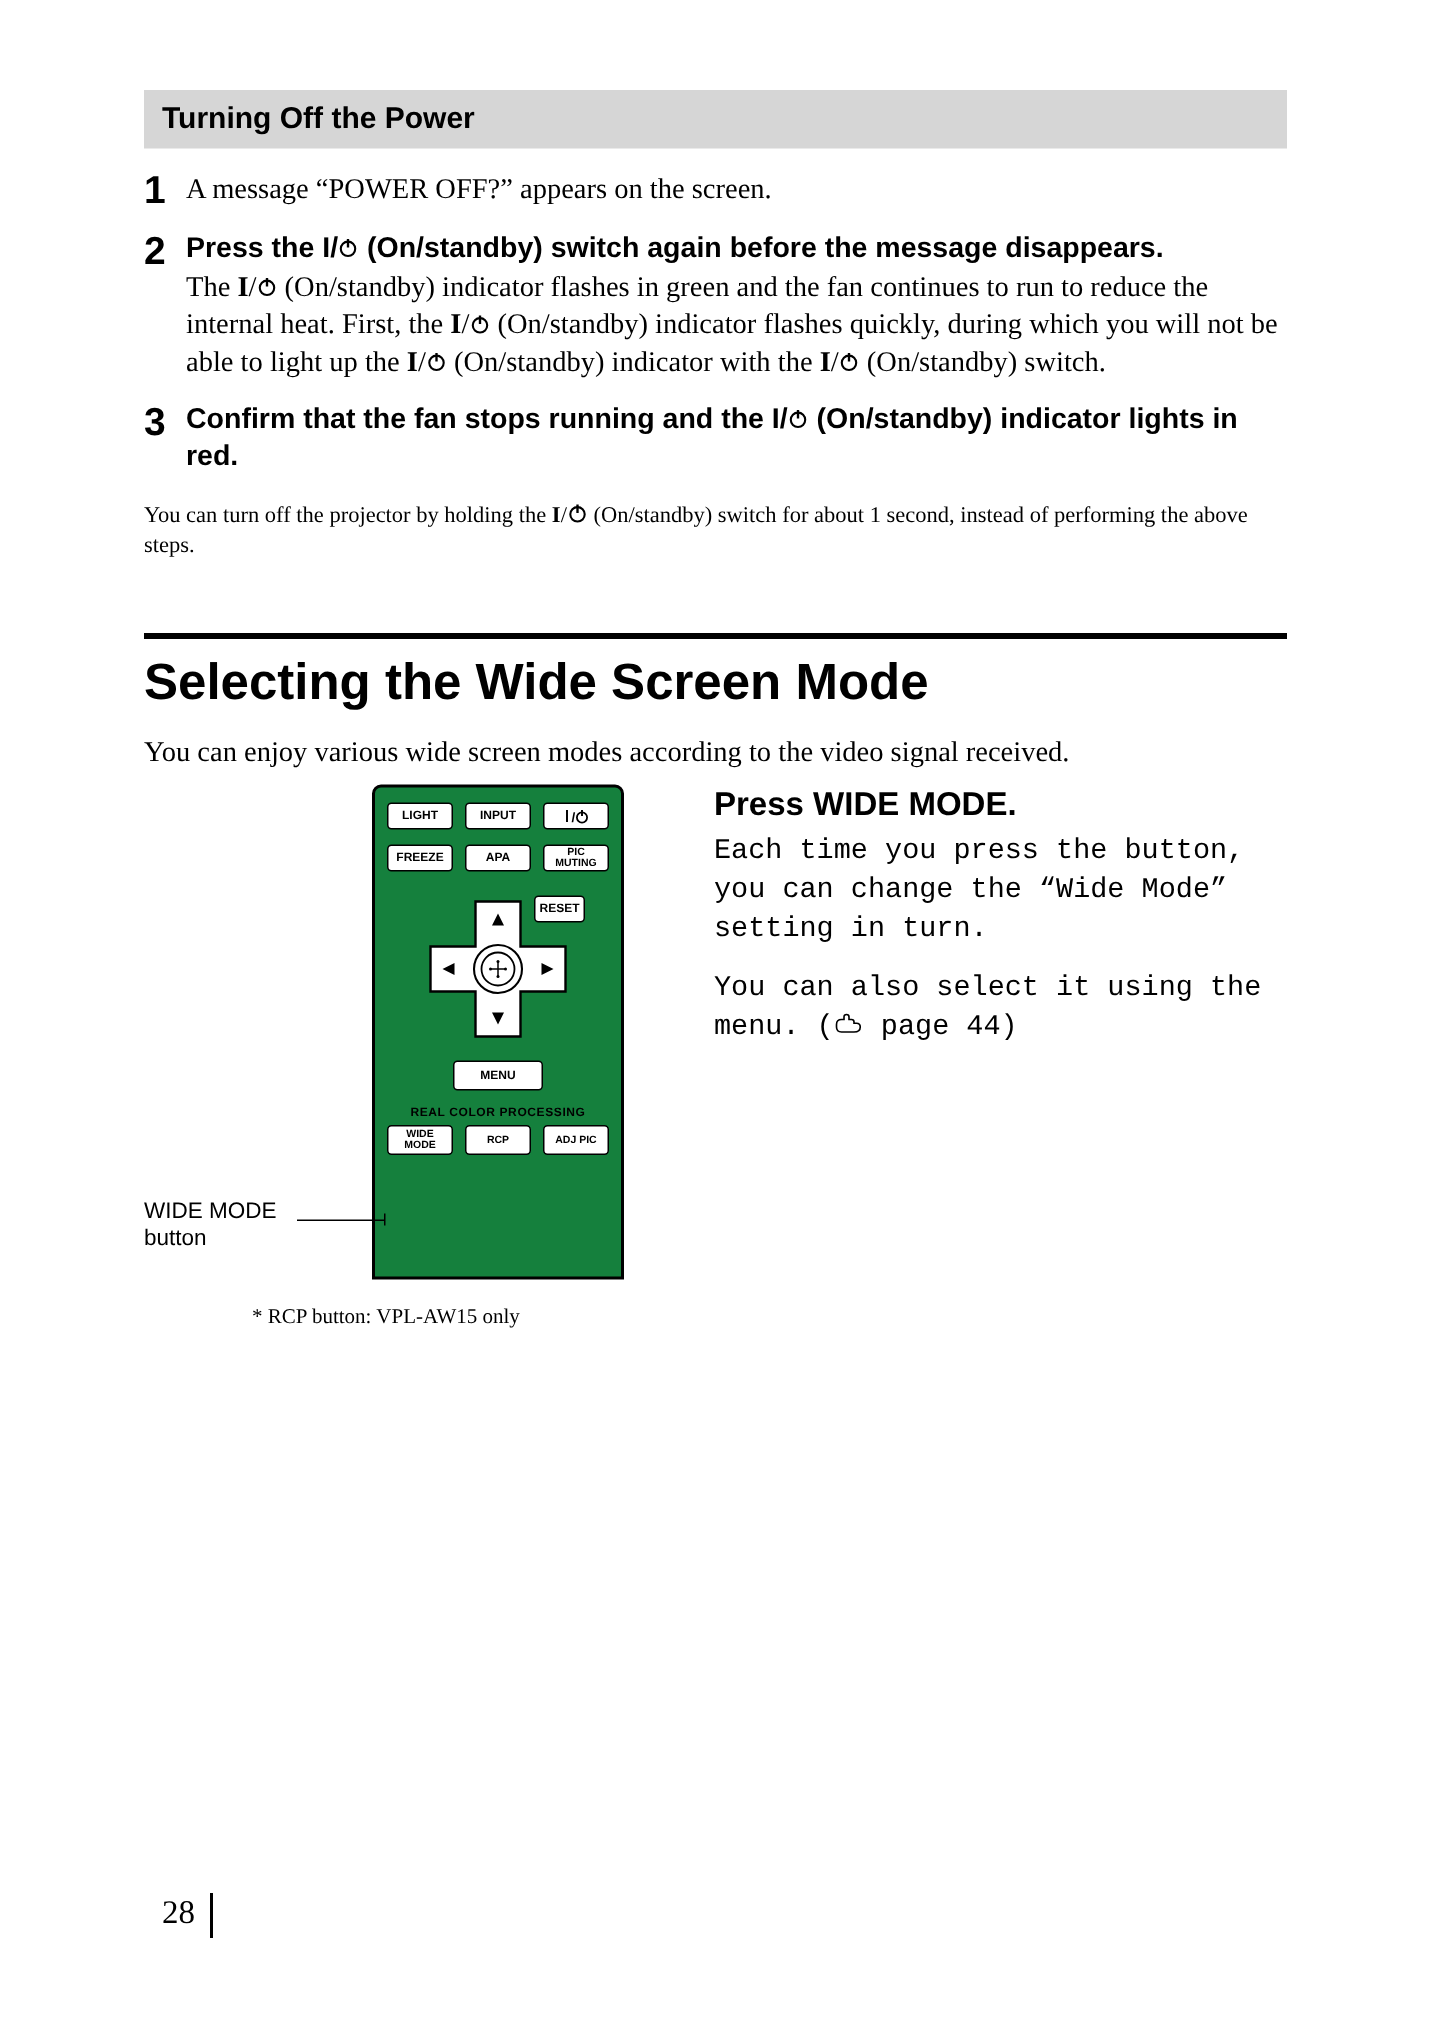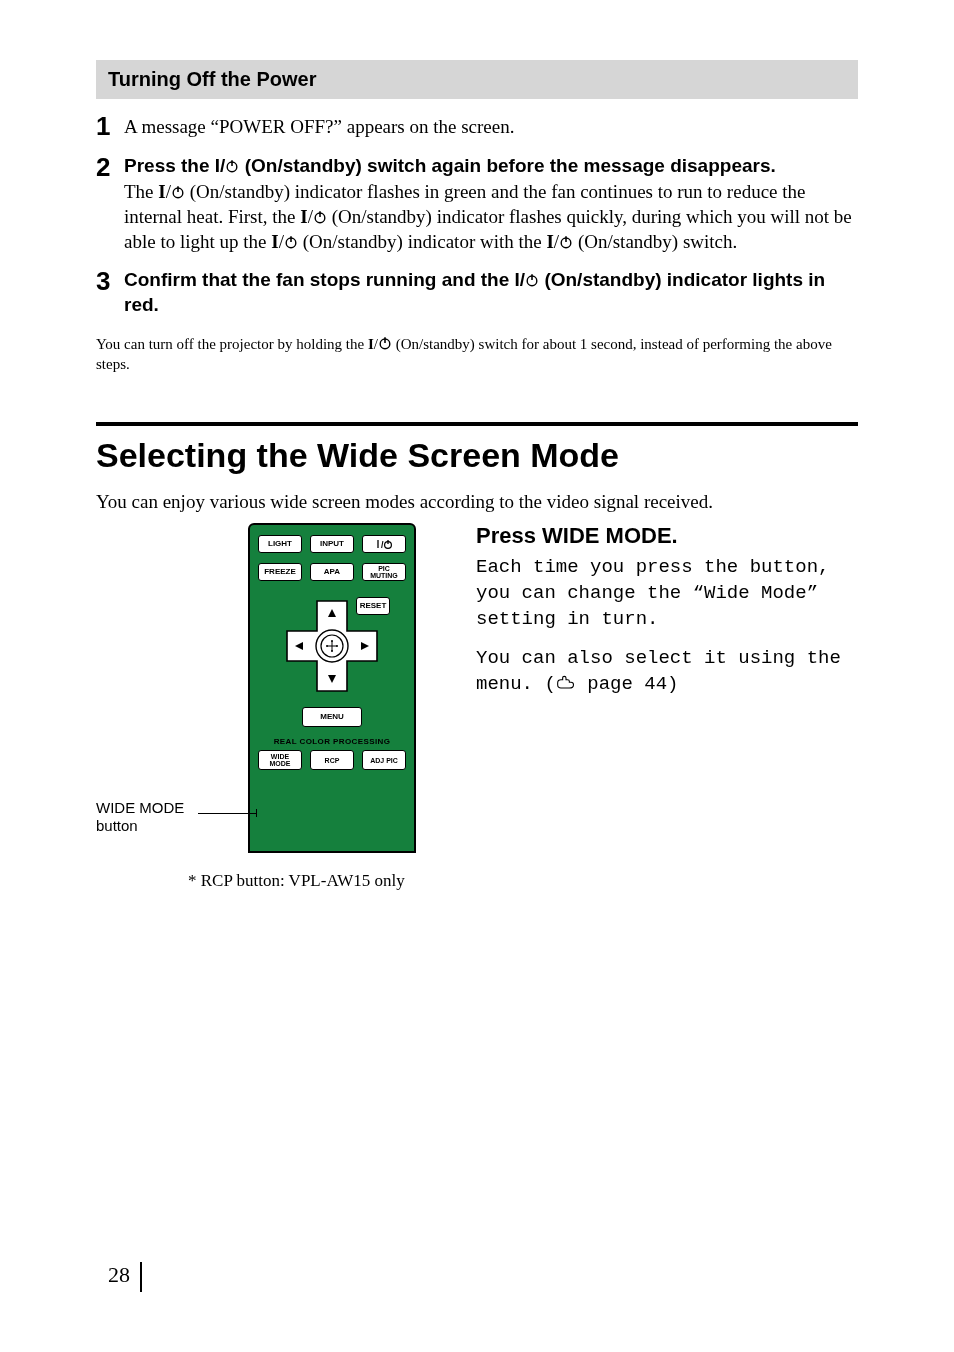--- a/index.html
+++ b/index.html
@@ -14,21 +14,21 @@
   .para { font-family: "Times New Roman", Times, serif; font-size: 15px; line-height: 1.35; margin-top: 16px; }
   .divider { border-top: 4px solid #000; margin-top: 48px; margin-bottom: 10px; }
   h1.main-heading { font-family: Arial, Helvetica, sans-serif; font-weight: bold; font-size: 34px; margin-bottom: 16px; }
   .intro { font-family: "Times New Roman", Times, serif; font-size: 19px; margin-bottom: 10px; }
   .two-col { display: flex; gap: 20px; }
   .left-col { width: 360px; flex-shrink: 0; }
   .right-col { flex: 1; }
   .right-col h2 { font-family: Arial, Helvetica, sans-serif; font-weight: bold; font-size: 22px; margin-bottom: 6px; }
   .right-col p { font-family: Liberation Mono, monospace; font-size: 19px; line-height: 1.35; margin-bottom: 14px; }
   .callout-label { font-family: Arial, Helvetica, sans-serif; font-size: 15px; line-height: 1.2; position: absolute; }
-  .footnote { font-family: "Times New Roman", Times, serif; font-size: 17px; text-align: left; margin-top: 8px; margin-left: 92px;}
+  .footnote { font-family: "Times New Roman", Times, serif; font-size: 14px; text-align: left; margin-top: 8px; margin-left: 72px;}
   .page-num { position: absolute; bottom: 60px; left: 108px; font-family: "Times New Roman", Times, serif; font-size: 22px; }
   .page-num-bar { display:inline-block; width: 2px; height: 30px; background:#000; vertical-align: middle; margin-left: 10px; }
   .power-icon { display:inline-block; width:14px; height:14px; vertical-align:-1px; }
   .hand-icon { display:inline-block; width:20px; height:16px; vertical-align:-2px; }
 
   
   .remote-wrap { position: relative; width: 360px; height: 340px; }
   .remote { position:absolute; right: 40px; top: 0; width:168px; height:330px; border:2px solid #000; border-radius: 6px 6px 0 0; background:#15803d; }
   .remote-inner { padding: 10px 8px 4px 8px; }
   .row { display:flex; justify-content:space-between; margin-bottom:10px; }

